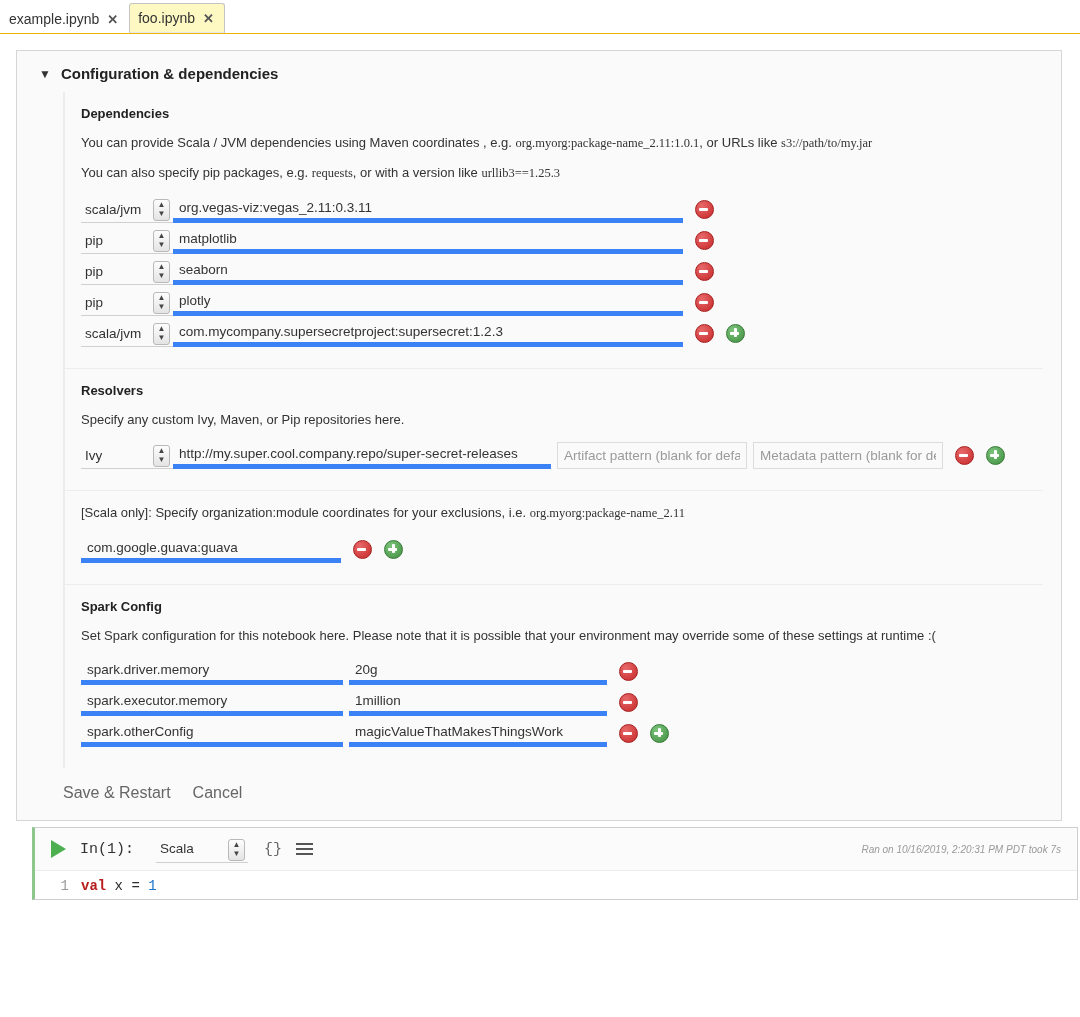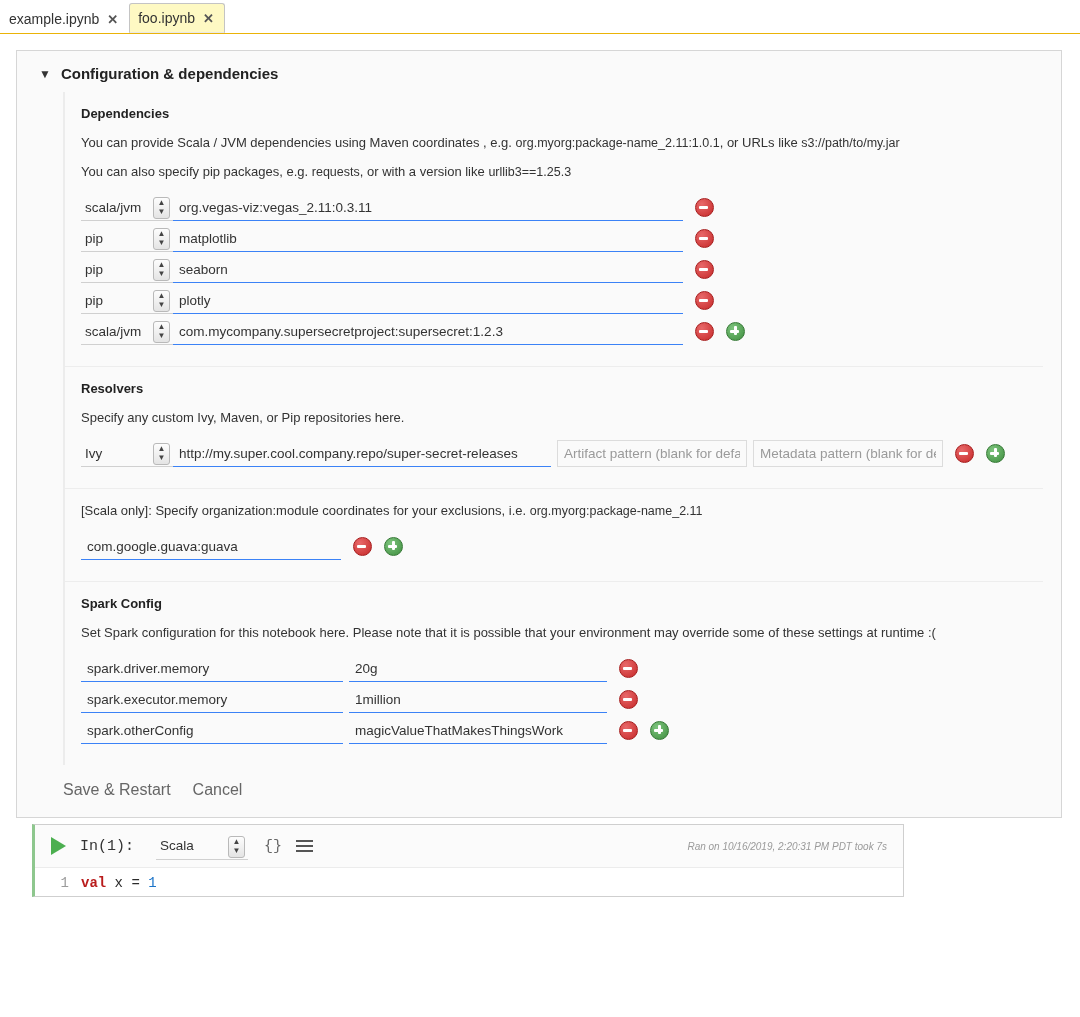--- a/index.html
+++ b/index.html
@@ -91,33 +91,33 @@
     margin: 0 0 14px 0;
     font-weight: bold;
     color: #222;
   }
   .section p {
     font-size: 13px;
     margin: 0 0 14px 0;
     color: #333;
   }
   code, .mono {
-    font-family: Liberation Sans, sans-serif;
+    font-family: Liberation Serif, serif;
     font-size: 12.5px;
   }
 
   .row {
     display: flex;
     align-items: center;
     margin-bottom: 2px;
     height: 29px;
   }
   .fld {
     border: none;
-    border-bottom: 1px solid #3b82f6;
+    border-bottom: 5px solid #3b82f6;
     background: transparent;
     font-size: 13.5px;
     color: #333;
     padding: 4px 6px;
     box-sizing: border-box;
     height: 27px;
     outline: none;
     font-family: "Liberation Sans", sans-serif;
   }
   .fld::placeholder { color: #9a9a9a; }
@@ -220,21 +220,21 @@
     cursor: pointer;
   }
 
   
   .cell {
     margin: 6px 16px 0 16px;
     border: 1px solid #cfcfcf;
     border-left: 3px solid #8ec78e;
     background: #ffffff;
     box-sizing: border-box;
-    width: 872px;
+    width: 1046px;
   }
   .cell-toolbar {
     display: flex;
     align-items: center;
     height: 42px;
     padding: 0 10px;
     border-bottom: 1px solid #ececec;
     background: #fbfbfb;
   }
   .run-btn {

